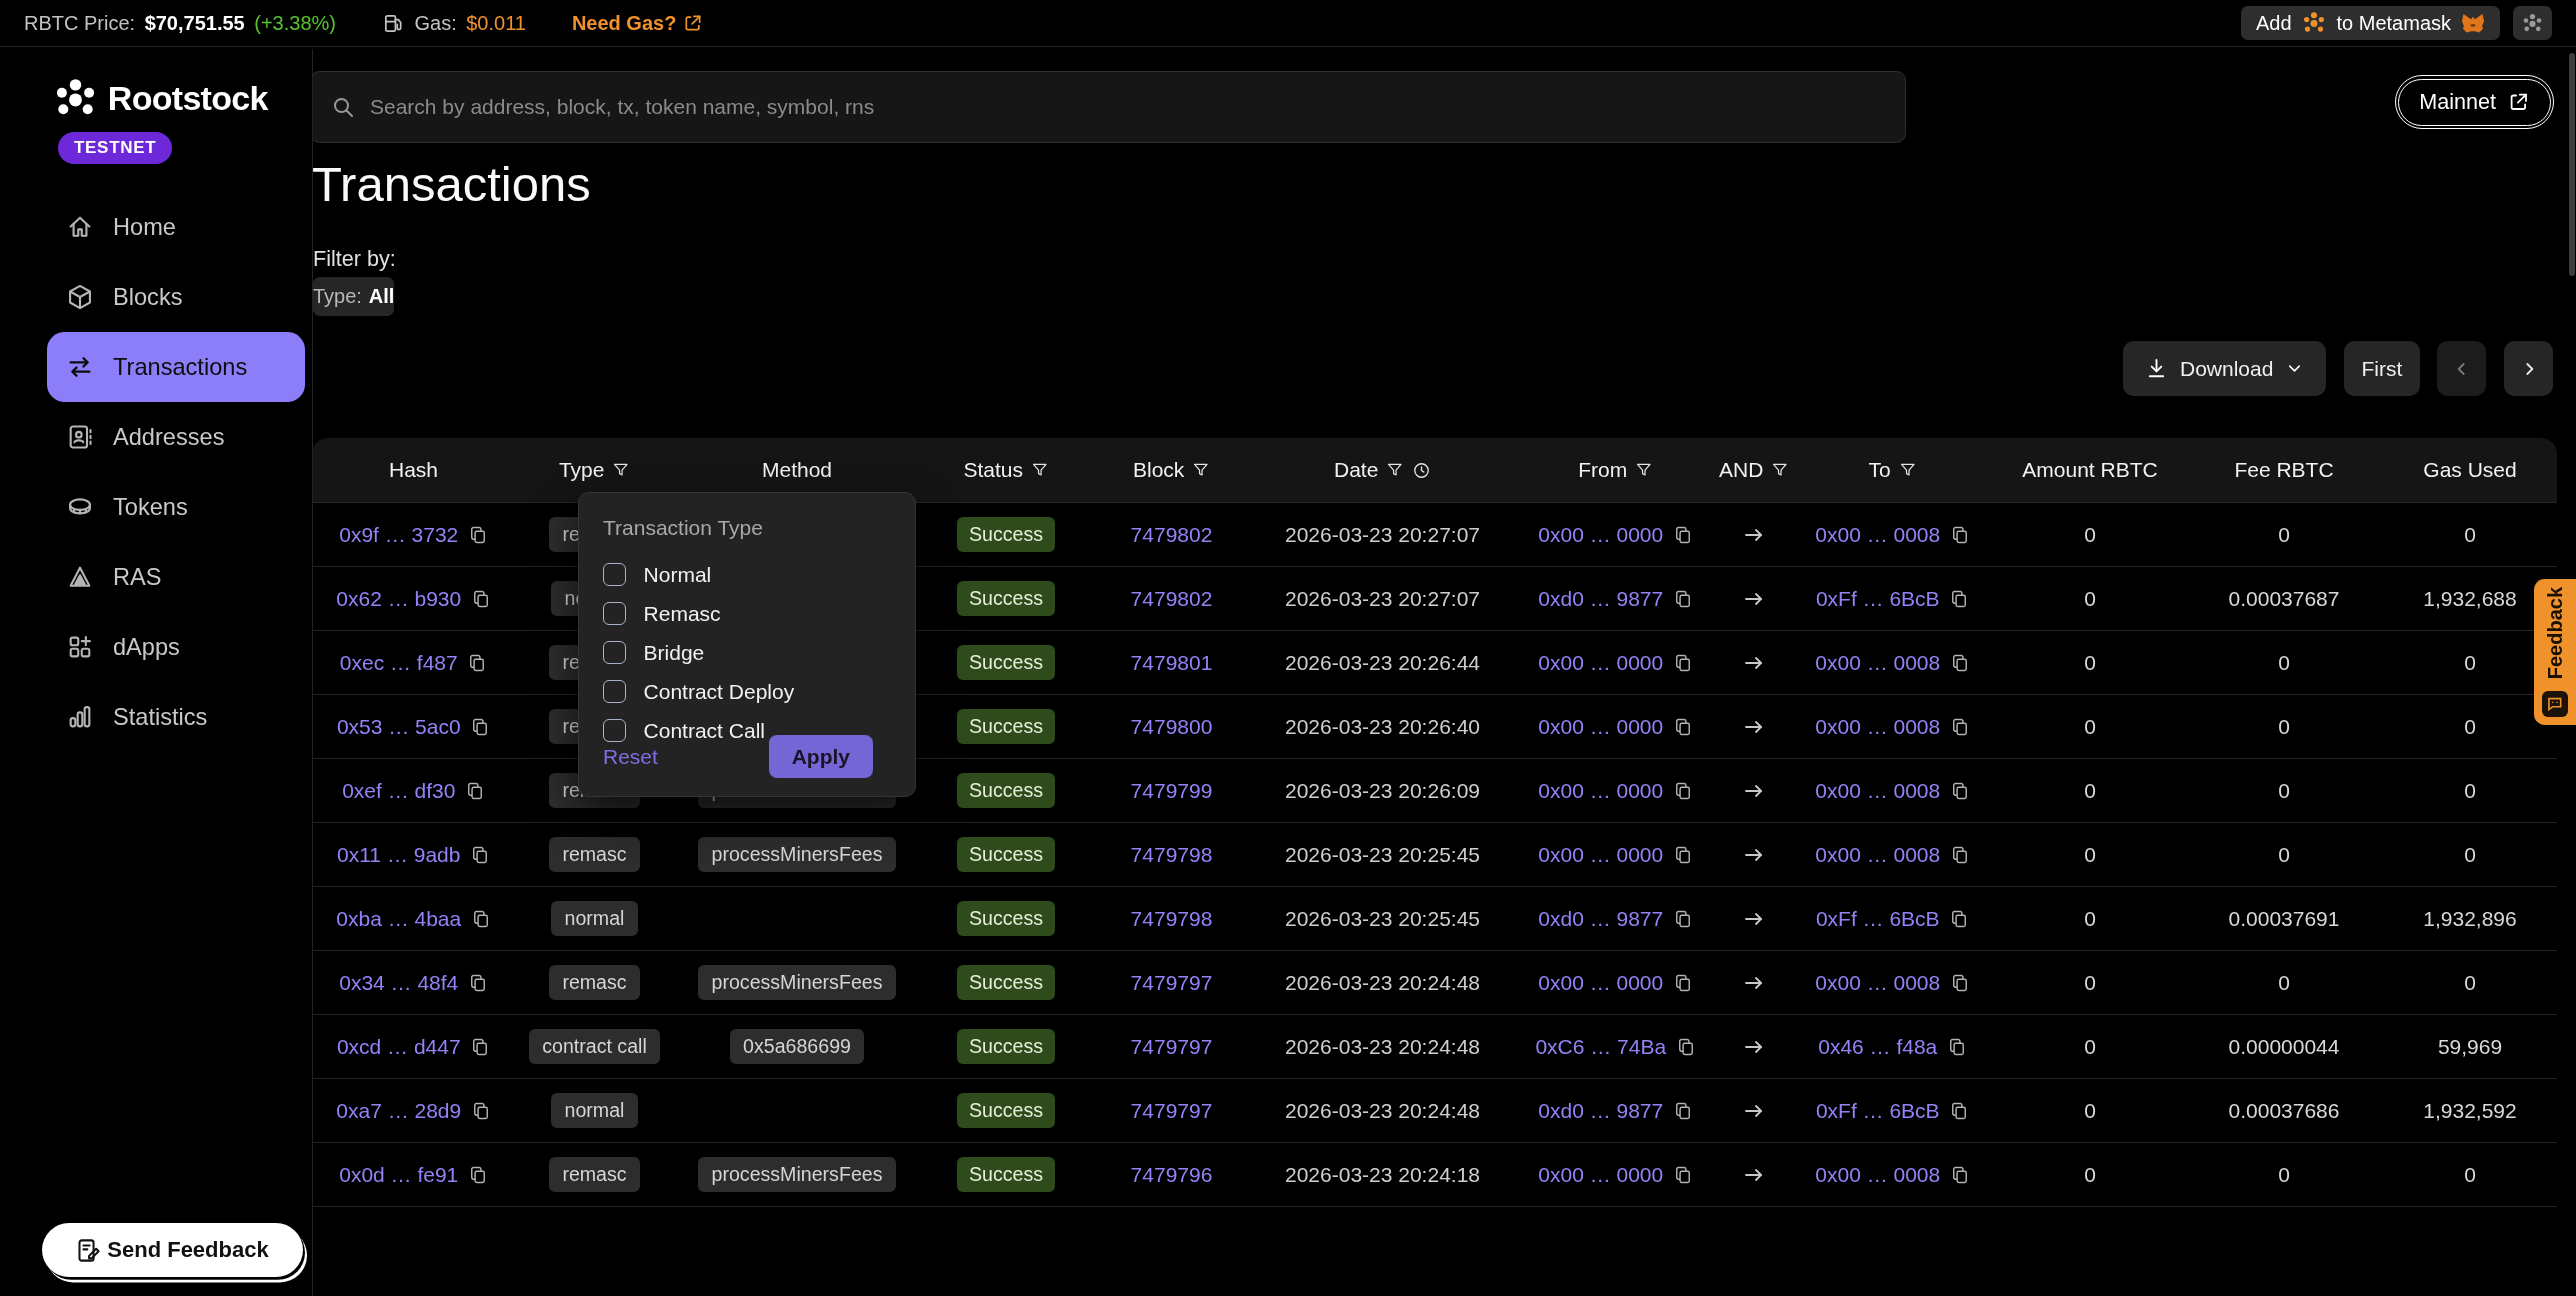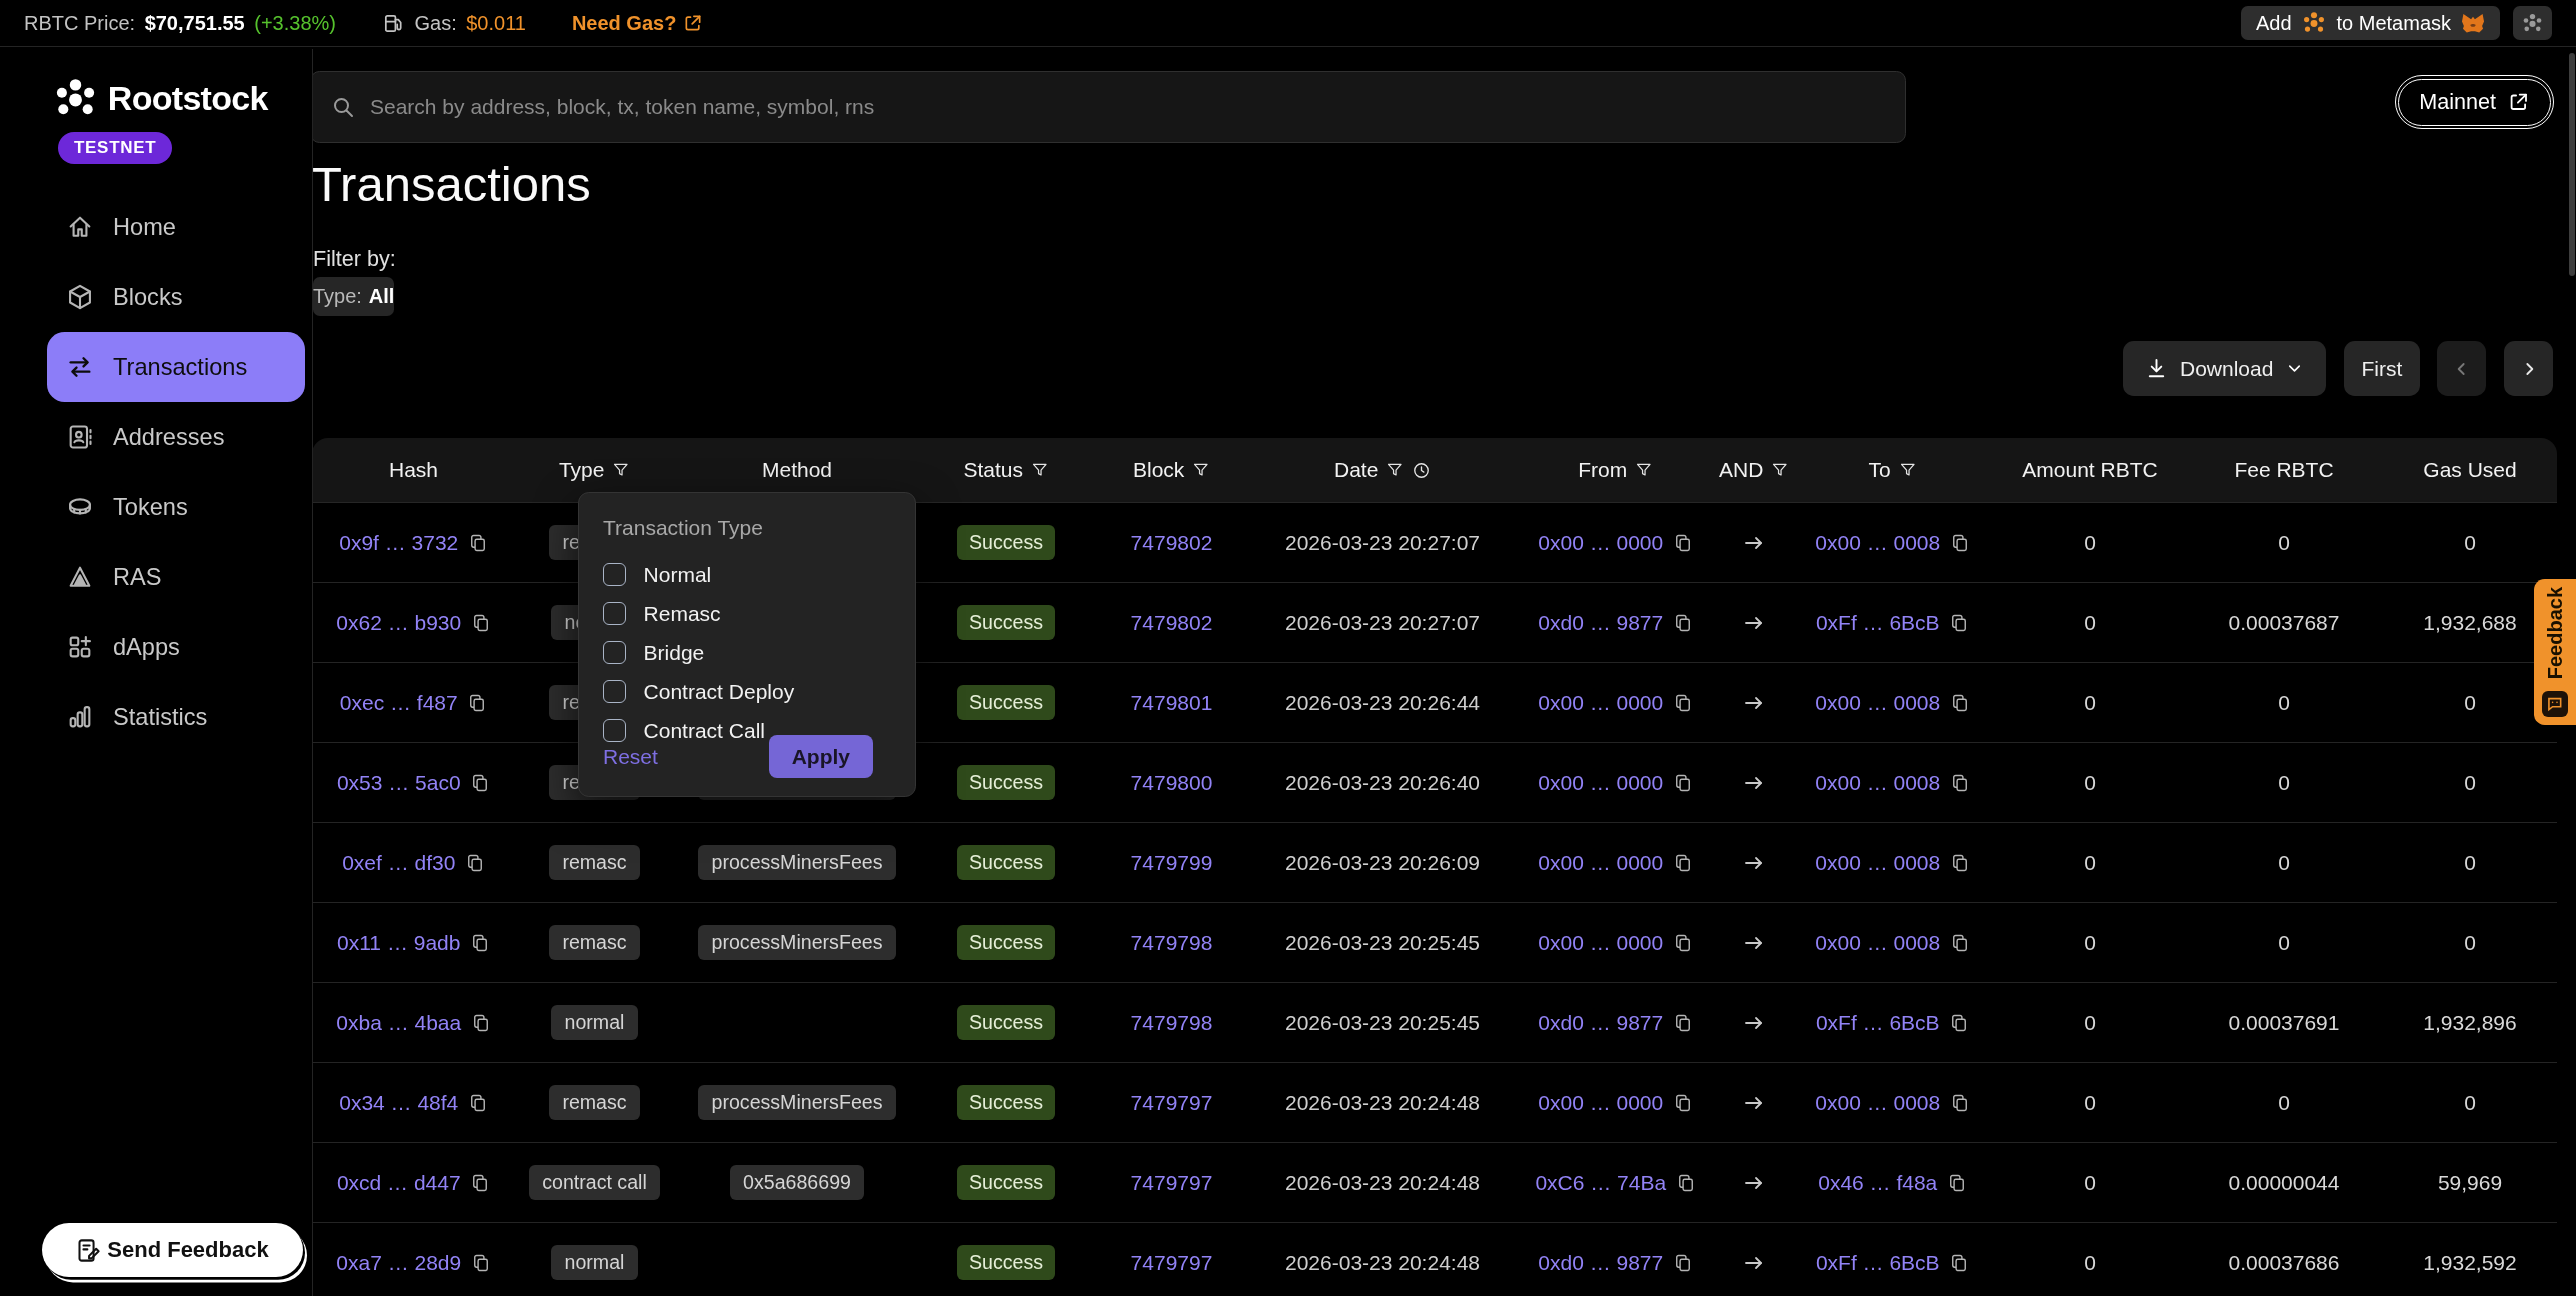--- a/index.html
+++ b/index.html
@@ -73,21 +73,21 @@
   .pg-btn.disabled { background:#1c1c1c; }
 
   
   .table { position:absolute; left:26px; top:389px; width:2245px; }
   .thead, .tr { display:grid;
     grid-template-columns:203px 159px 246px 172px 159px 263px 203px 74px 203px 192px 196px 176px;
     align-items:center; }
   .thead { height:65px; background:#151515; border-radius:16px 16px 0 0; border-bottom:0.7px solid #262626; }
   .th { display:flex; align-items:center; justify-content:center; gap:8px;
         color:#f2f2f2; font-size:21px; }
-  .tr { height:80px; border-bottom:0.7px solid #242424; }
+  .tr { height:64px; border-bottom:0.7px solid #242424; }
   .td { display:flex; align-items:center; justify-content:center; gap:9.5px;
         font-size:21px; color:#d9d9d9; }
   .plink { color:#9283F6; font-size:21px; cursor:pointer; white-space:nowrap; }
   .chip { background:#2D2D2D; color:#D5D5D5; font-size:19.6px; padding:6px 13.5px;
           border-radius:6px; white-space:nowrap; }
   .status-badge { background:#2F4A1B; color:#E6EFD9; font-size:19.6px; font-weight:500;
                   padding:6px 12px; border-radius:6px; }
   .date { color:#cfcfcf; }
   .copy-icon { cursor:pointer; }
 

